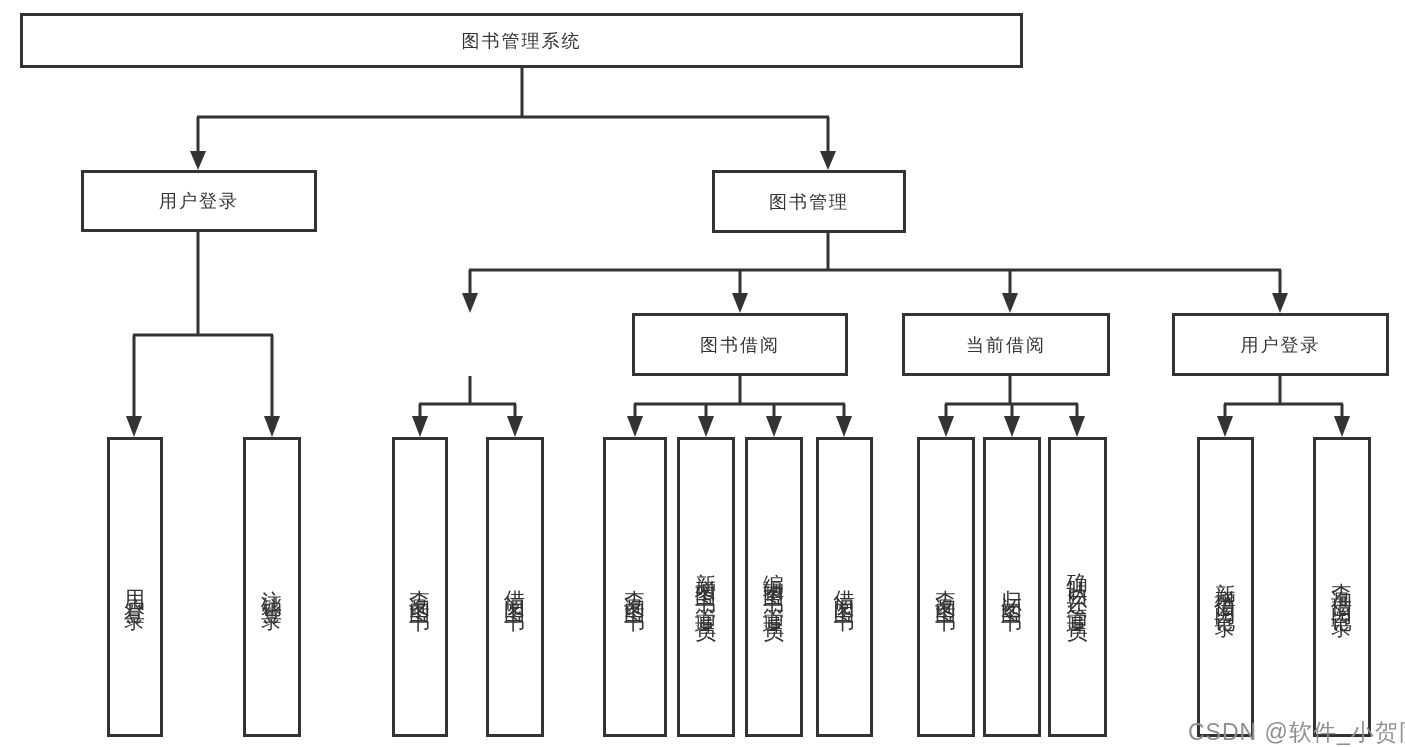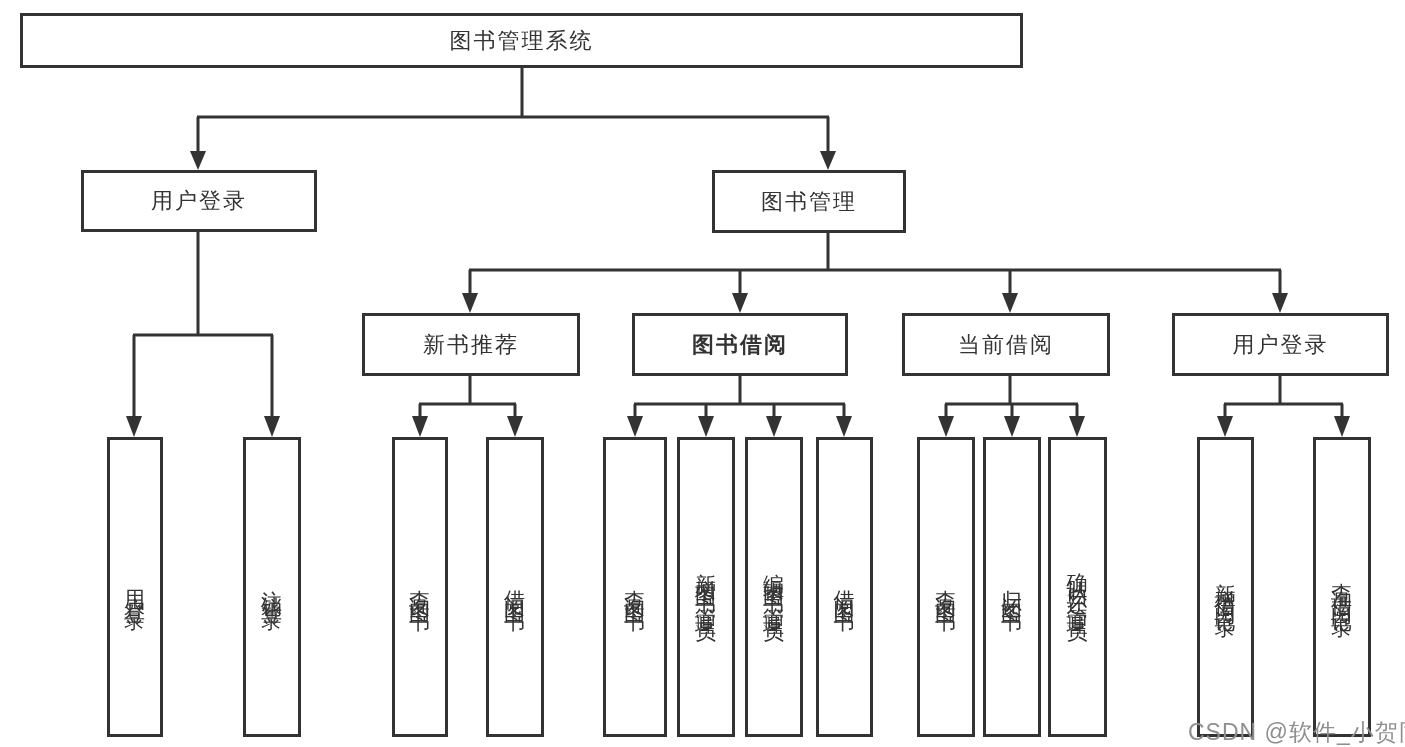--- a/index.html
+++ b/index.html
@@ -20,21 +20,21 @@
     position: absolute;
     box-sizing: border-box;
     background: #ffffff;
     border: 3px solid #333333;
     color: #333333;
     display: flex;
     align-items: center;
     justify-content: center;
     text-align: center;
   }
-  .h-label { font-size: 22px; letter-spacing: 2px; white-space: nowrap; }
+  .h-label { font-size: 18px; letter-spacing: 2px; white-space: nowrap; }
   .v-label {
     writing-mode: vertical-rl;
     text-orientation: mixed;
     font-size: 21px;
     letter-spacing: 7px;
     line-height: 1.1;
   }
   .watermark {
     position: absolute;
     left: 1188px;
@@ -79,22 +79,21 @@
       <polygon points="1217,416 1233,416 1225,437"></polygon>
       <polygon points="1334,416 1350,416 1342,437"></polygon>
     </g>
   </svg>
 
   <div class="node h-label" style="left:20px; top:13px; width:1003px; height:55px;">图书管理系统</div>
 
   <div class="node h-label" style="left:81px; top:170px; width:236px; height:62px;">用户登录</div>
   <div class="node h-label" style="left:712px; top:170px; width:194px; height:63px;">图书管理</div>
 
-  <div class="node h-label" style="left:362px; top:313px; width:218px; height:63px;">新书推荐</div>
-  <div class="node h-label" style="left:632px; top:313px; width:216px; height:63px;font-weight:bold;">图书借阅</div>
+  <div class="node h-label" style="left:632px; top:313px; width:216px; height:63px;">图书借阅</div>
   <div class="node h-label" style="left:902px; top:313px; width:208px; height:63px;">当前借阅</div>
   <div class="node h-label" style="left:1172px; top:313px; width:217px; height:63px;">用户登录</div>
 
   <div class="node v-label" style="left:107px; top:437px; width:56px; height:300px;">用户登录</div>
   <div class="node v-label" style="left:243px; top:437px; width:58px; height:300px;">注销登录</div>
 
   <div class="node v-label" style="left:392px; top:437px; width:56px; height:300px;">查询图书</div>
   <div class="node v-label" style="left:486px; top:437px; width:58px; height:300px;">借阅图书</div>
 
   <div class="node v-label" style="left:603px; top:437px; width:64px; height:300px;">查询图书</div>

